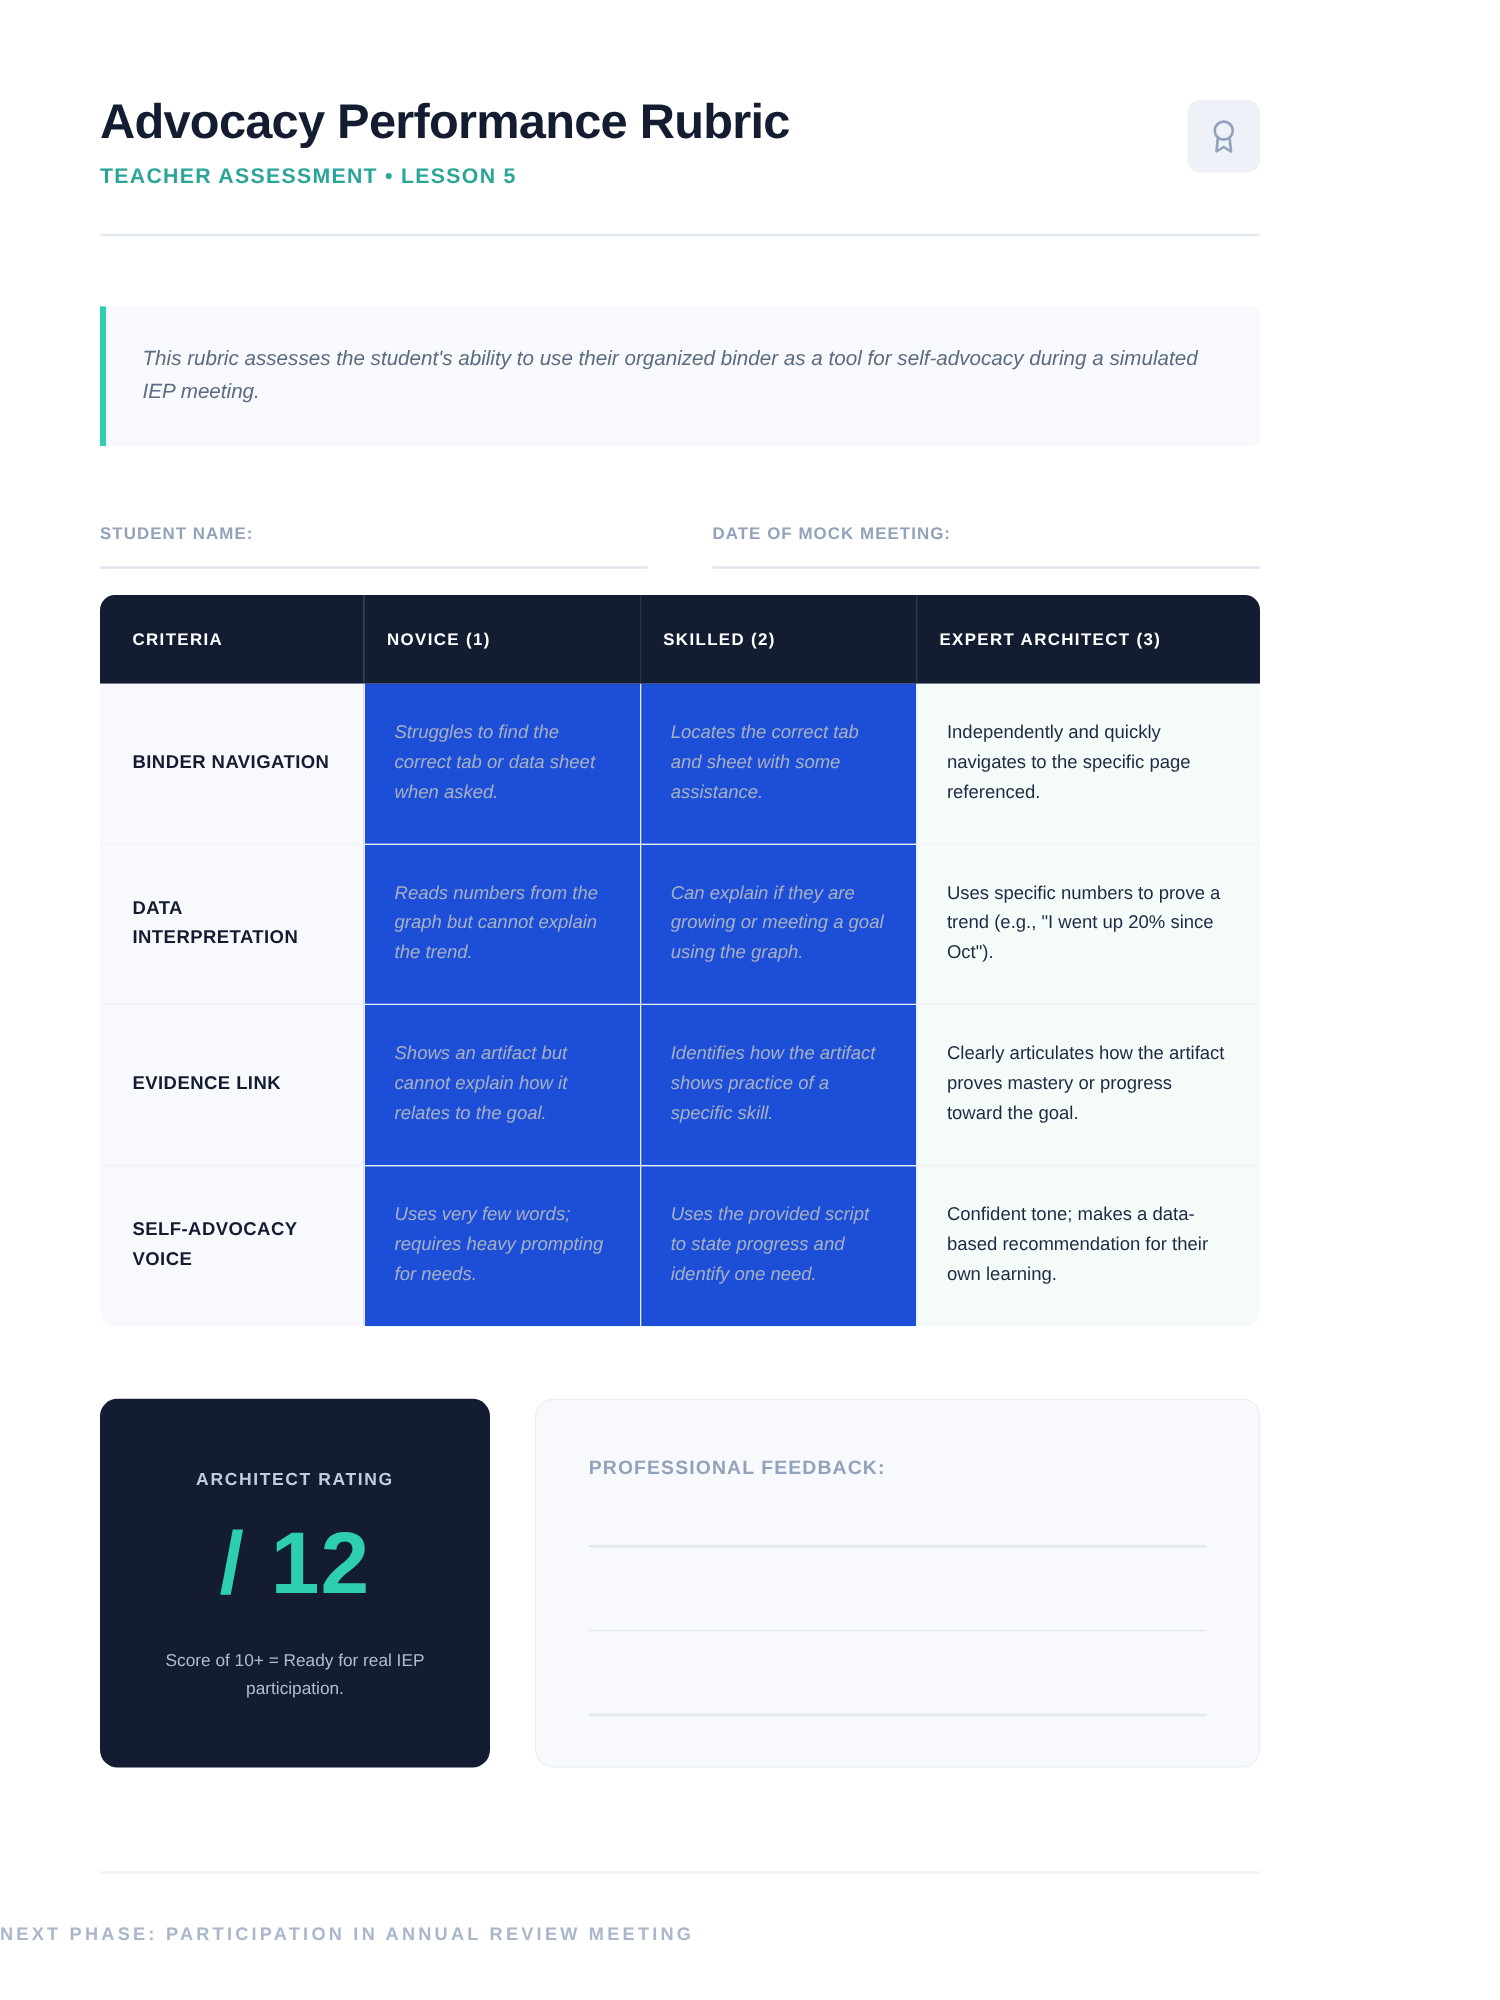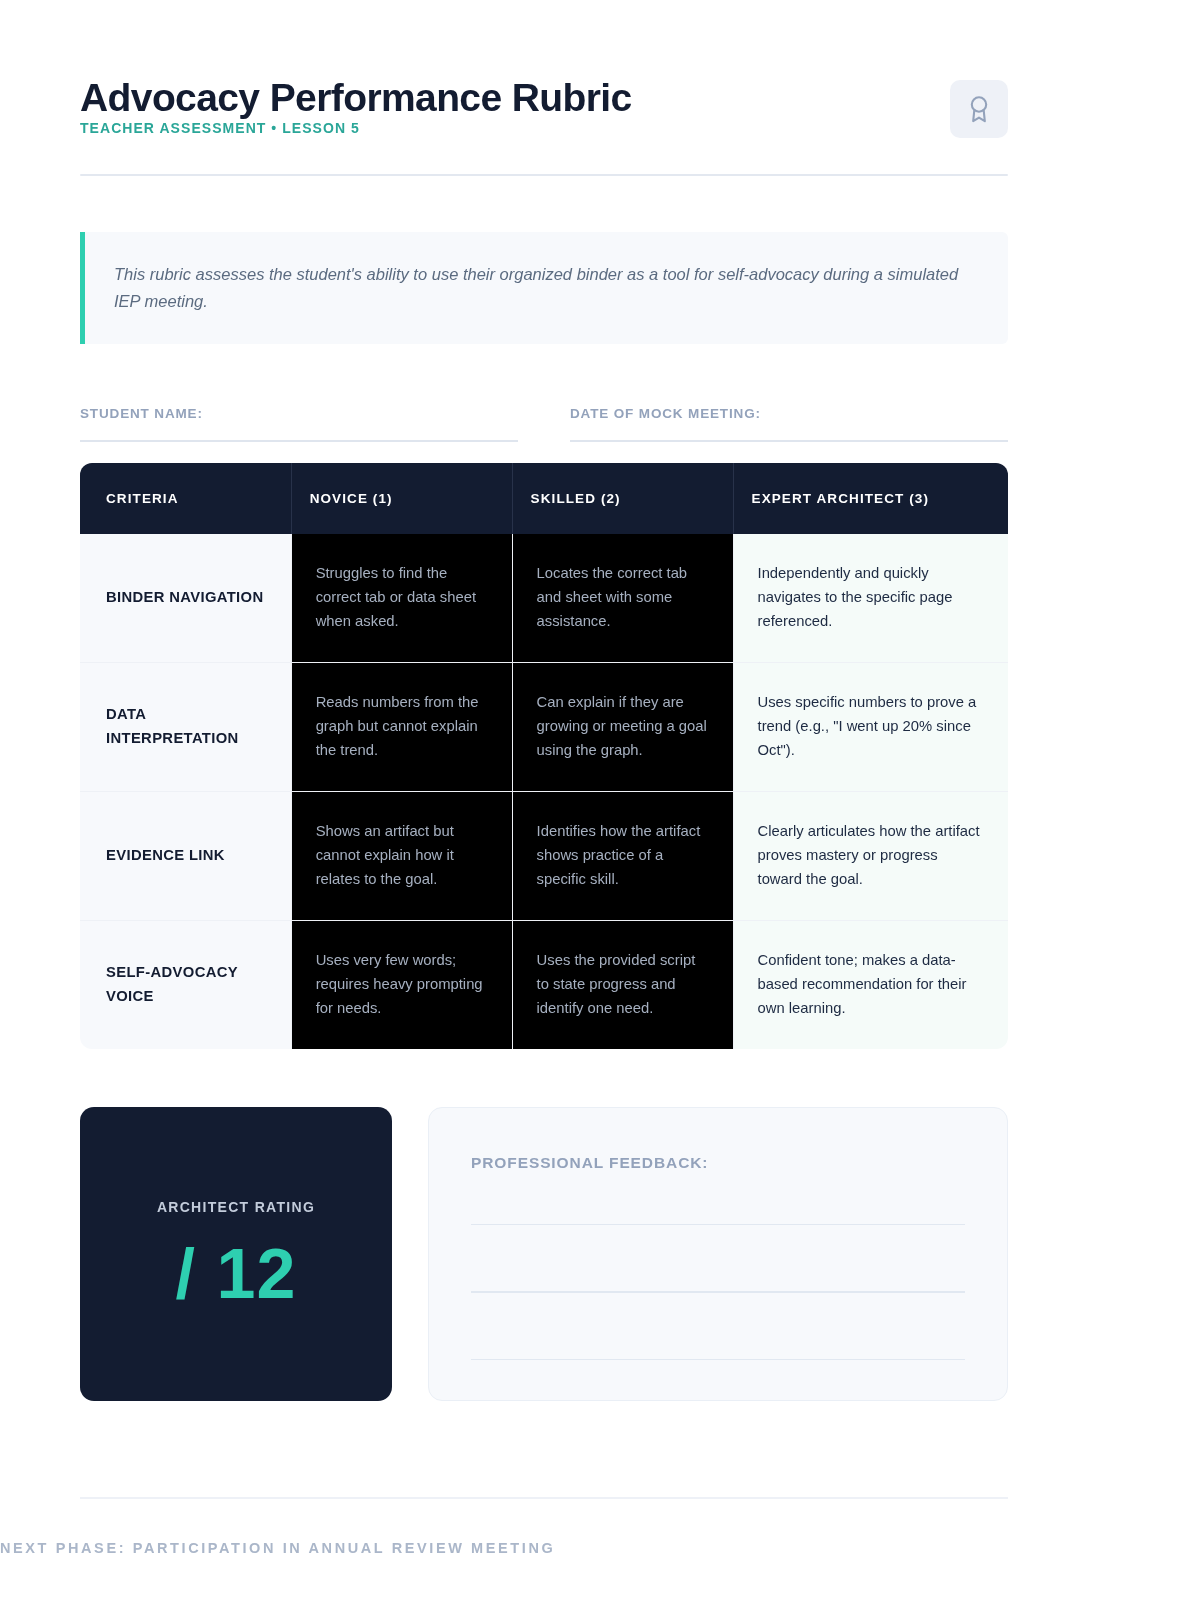--- a/index.html
+++ b/index.html
@@ -28,21 +28,22 @@
   }
   .header-text { padding-top: 4px; }
   .doc-title {
     font-size: 39px;
     font-weight: bold;
     color: #131c31;
     letter-spacing: -0.6px;
     line-height: 1.12;
   }
   .doc-subtitle {
-    font-size: 14px;
+    margin-top: 11px;
+    font-size: 17px;
     font-weight: bold;
     color: #2aa698;
     letter-spacing: 1.05px;
   }
   .badge-box {
     width: 58px;
     height: 58px;
     border-radius: 10px;
     background: #eef1f7;
     display: flex;
@@ -131,21 +132,21 @@
   .rubric tbody td:last-child { border-right: none; }
 
   .cell-criteria {
     background: #f7f9fc;
     color: #131c31;
     font-size: 14.3px;
     font-weight: bold;
     letter-spacing: 0.35px;
     padding-left: 26px !important;
   }
-  .cell-level { color: #a6b0c0; background: #000000; }
+  .cell-level { color: #a6b0c0; background: #1d4ed8; font-style: italic; }
   .cell-expert { color: #1d2a42; background: #f5fbf9; }
 
   .col-w-criteria { width: 21.5%; }
   .col-w-level    { width: 22.5%; }
   .col-w-expert   { width: 28%; }
 
   
   .bottom {
     margin-top: 58px;
     display: flex;
@@ -302,20 +303,21 @@
         <td class="cell-level">Uses the provided script to state progress and identify one need.</td>
         <td class="cell-expert">Confident tone; makes a data-based recommendation for their own learning.</td>
       </tr>
     </tbody>
   </table>
 
   <div class="bottom">
     <div class="rating-card">
       <div class="rating-label">ARCHITECT RATING</div>
       <div class="rating-value">/ 12</div>
+      <div class="rating-note">Score of 10+ = Ready for real IEP participation.</div>
     </div>
 
     <div class="feedback-card">
       <div class="feedback-label">PROFESSIONAL FEEDBACK:</div>
       <div class="feedback-lines">
         <div class="feedback-line"></div>
         <div class="feedback-line"></div>
         <div class="feedback-line"></div>
       </div>
     </div>

